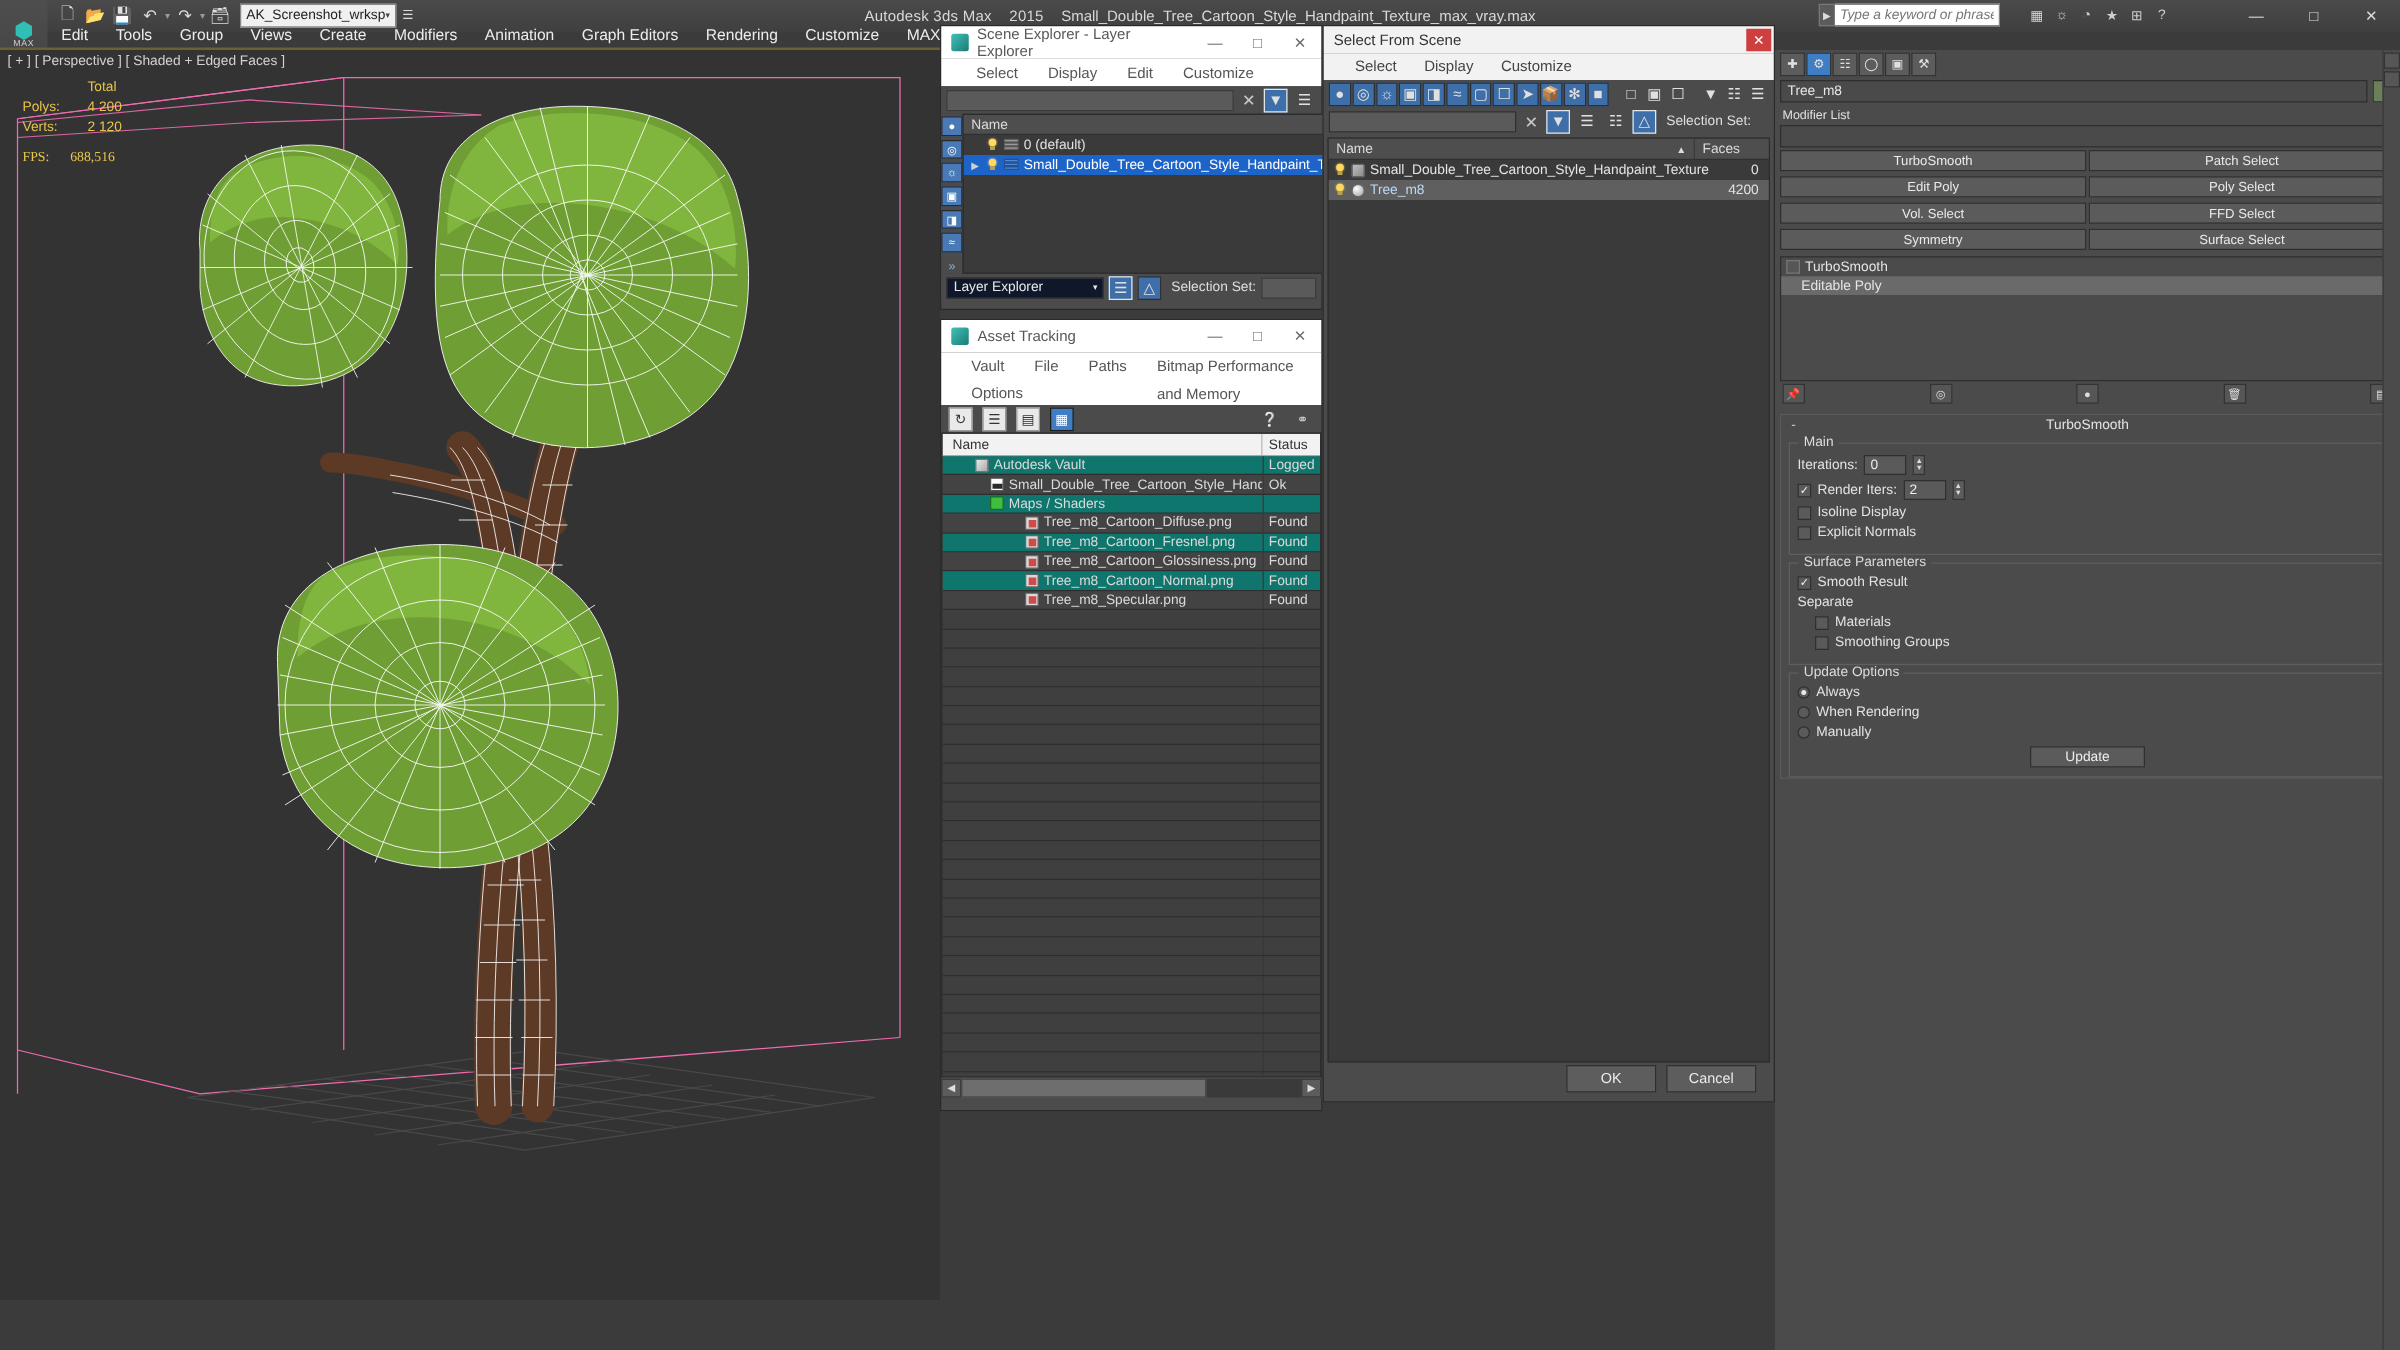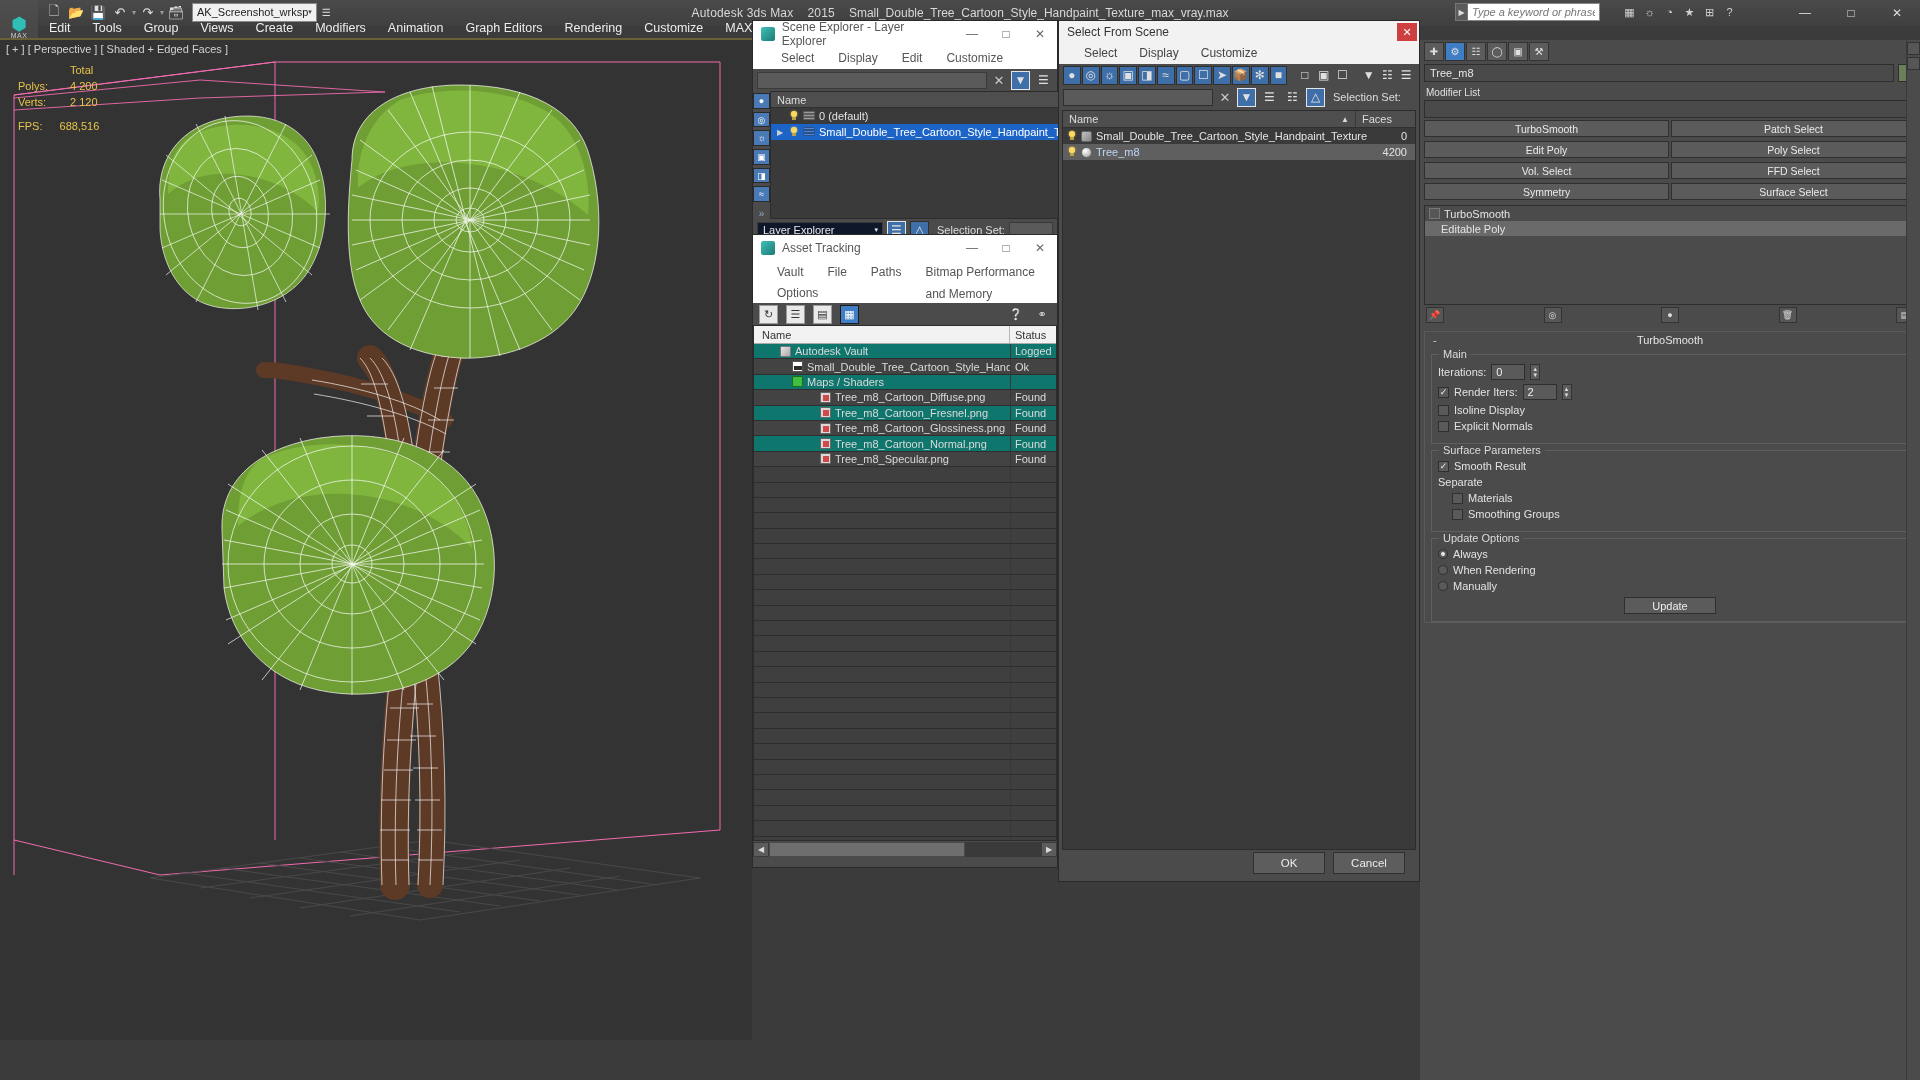--- a/index.html
+++ b/index.html
@@ -85,21 +85,21 @@
   }
   .vp-label {
     position:absolute; left:6px; top:3px; font-size:11px; color:#d2d2d2;
     white-space:nowrap;
   }
   .vp-stats { position:absolute; left:18px; top:22px; font-size:11px; color:#e8c44a; line-height:16px; }
   .vp-stats table { border-collapse:collapse; font-size:11px; color:#e8c44a; }
   .vp-stats td { padding:0 6px 0 0; font-family:"Liberation Sans", sans-serif; }
   .vp-stats td.lbl { text-align:left; }
   .vp-stats .hdr { color:#e8c44a; padding-left:16px; }
-  .vp-fps { position:absolute; left:18px; top:80px; font-size:11px; color:#e8c44a; }
+  .vp-fps { position:absolute; left:18px; top:80px; font-size:11px; color:#e8c44a;font-family:Liberation Serif, serif; }
   .vp-fps span.v { margin-left:14px; }
 
   
   svg.gizmo { position:absolute; left:0; top:0; pointer-events:none; }
 
   
   .statusbar {
     position:absolute; left:0; top:1040px; width:752px; height:40px;
     background:#3b3b3b; border-top:1px solid #2c2c2c;
   }
@@ -722,21 +722,21 @@
         <span>Layer Explorer</span>
         <span class="cc">▾</span>
       </div>
       <div class="icobtn sel">☰</div>
       <div class="icobtn">△</div>
       <div class="selset-lbl">Selection Set:</div>
       <div class="selset-field"></div>
     </div>
   </div>
 
-  <div class="win" style="left:752px; top:234px; width:306px; height:634px;">
+  <div class="win" style="left:752px; top:255px; width:306px; height:634px;">
     <div class="win-title">
       <span class="win-icon"></span>
       <span class="tname">Asset Tracking</span>
       <span class="tctrls">
         <span>—</span>
         <span>□</span>
         <span class="cl">✕</span>
       </span>
     </div>
     <div class="win-menu" style="padding-left:12px;">

